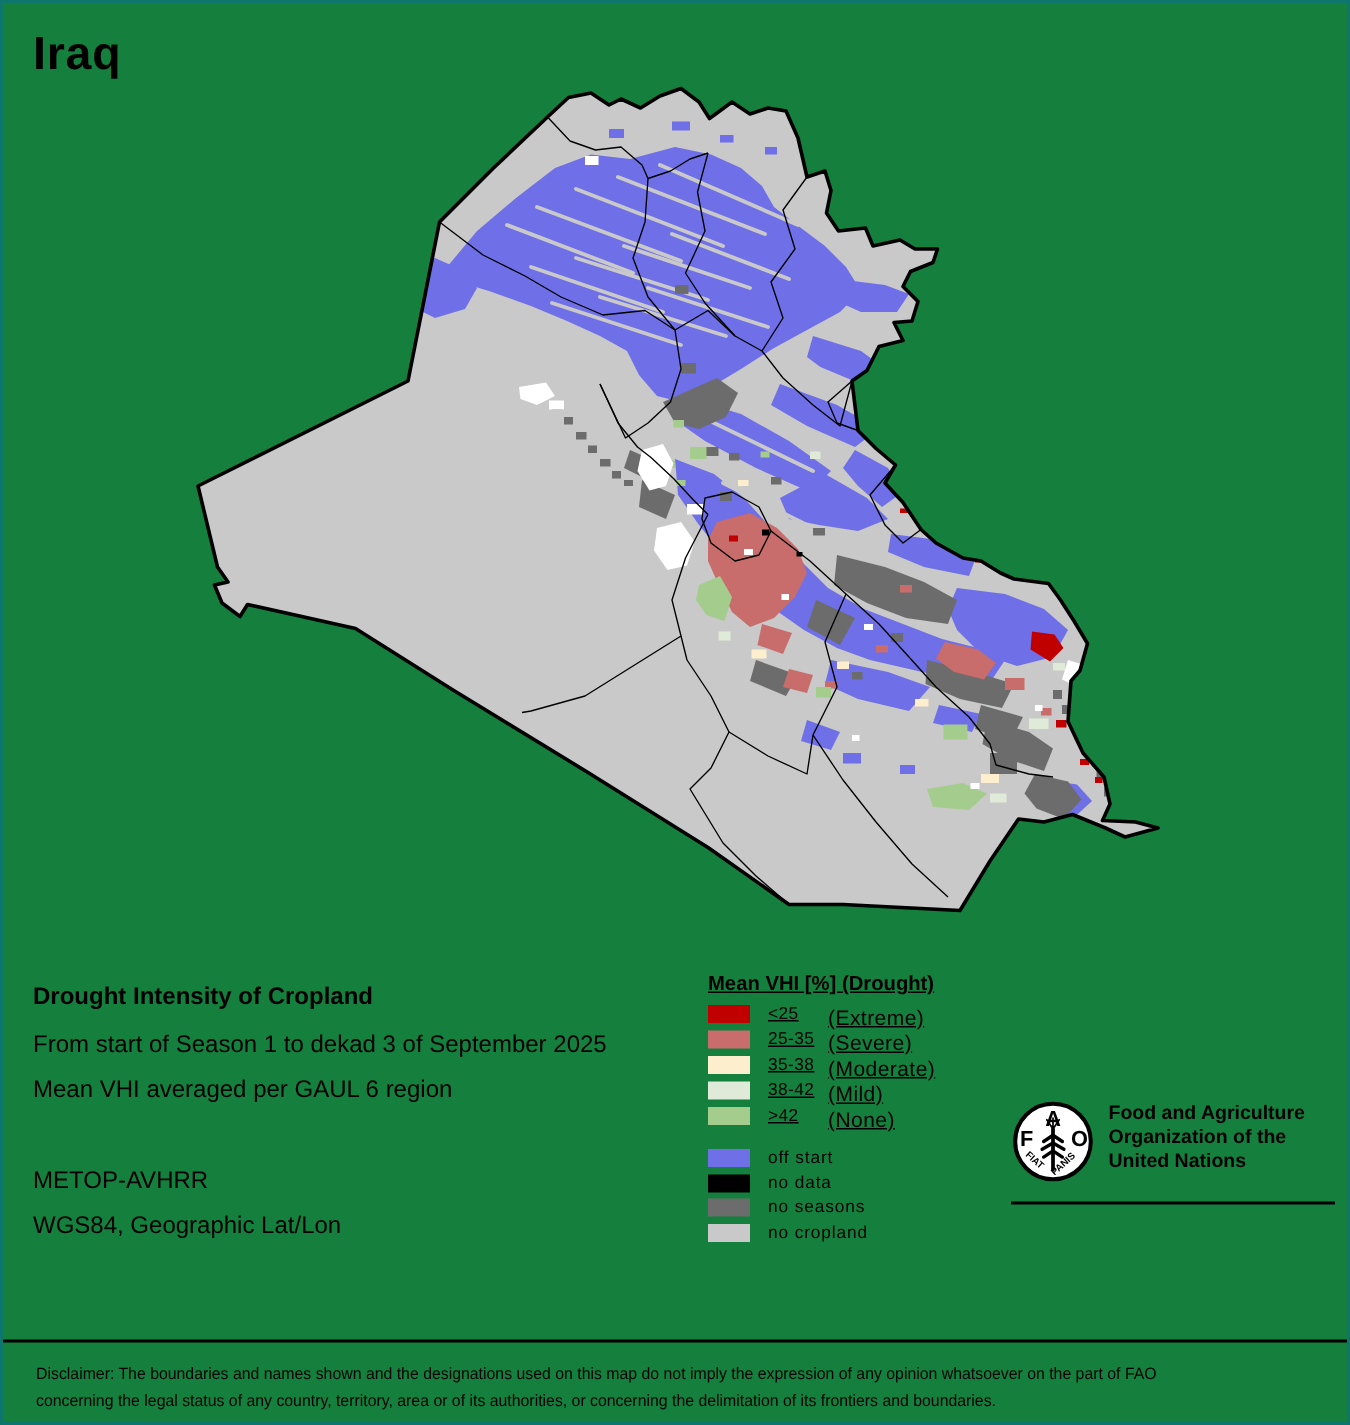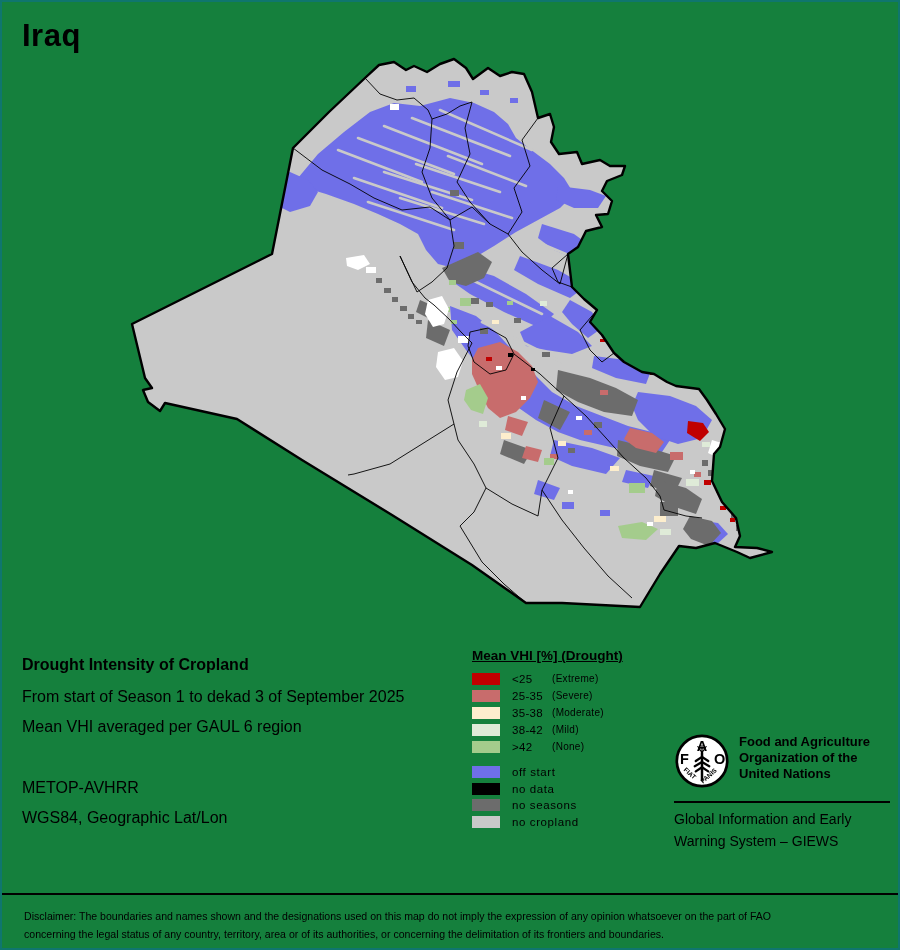--- a/index.html
+++ b/index.html
@@ -21,25 +21,25 @@
   .f-wht{fill:#ffffff;} .f-blk{fill:var(--no-data);}
   .streak{stroke:var(--no-cropland);stroke-width:2.6;fill:none;stroke-linecap:round;}
   
   .info{left:20px;font-size:16px;}
   #info-heading{top:654px;font-weight:bold;}
   #info-line1{top:686px;} #info-line2{top:716px;}
   #info-sensor{top:777px;text-align:center;} #info-proj{top:807px;}
   
   #legend{left:470px;top:646px;width:200px;}
   #legend-title{font-size:13.5px;font-weight:bold;text-decoration:underline;margin:0 0 7px 0;}
-  .lg-row{display:flex;align-items:center;height:17px;}
+  .lg-row{display:flex;height:17px;text-decoration:underline;}
   .lg-row2{display:flex;align-items:center;height:16.5px;}
   .swatch{width:28px;height:12px;margin-right:12px;flex:0 0 auto;}
   .lg-range{font-size:11.5px;letter-spacing:.3px;display:inline-block;min-width:40px;}
-  .lg-sev{font-size:10px;letter-spacing:.3px;}
+  .lg-sev{font-size:14px;letter-spacing:.3px;}
   .lg-label{font-size:11.5px;letter-spacing:.6px;}
   #legend-others{left:470px;top:762px;width:200px;}
   
   #fao-logo{left:672px;top:731px;}
   #fao-org{left:737px;top:732px;font-size:13px;font-weight:bold;line-height:16px;}
   #fao-divider{left:672px;top:799px;width:216px;border-top:2px solid #000;height:0;}
   #giews{left:672px;top:806px;font-size:14px;line-height:22px;}
   
   #disclaimer-sep{left:0;top:891px;width:900px;border-top:2px solid #000;height:0;}
   #disclaimer{left:22px;top:905px;width:866px;font-size:11px;line-height:18px;
@@ -318,24 +318,20 @@
     <text x="9" y="36" font-size="6.2" font-weight="bold" font-family="Liberation Sans, sans-serif" transform="rotate(42 9 36)">FIAT</text>
     <text x="28" y="49" font-size="6.2" font-weight="bold" font-family="Liberation Sans, sans-serif" transform="rotate(-42 28 49)">PANIS</text>
   </svg>
 
   <div id="fao-org" class="abs">
     <div>Food and Agriculture</div>
     <div>Organization of the</div>
     <div>United Nations</div>
   </div>
   <div id="fao-divider" class="abs"></div>
-  <div id="giews" class="abs">
-    <div>Global Information and Early</div>
-    <div>Warning System – GIEWS</div>
-  </div>
 
   <div id="disclaimer-sep" class="abs"></div>
   <div id="disclaimer" class="abs">
     <div>Disclaimer: The boundaries and names shown and the designations used on this map do not imply the expression of any opinion whatsoever on the part of FAO</div>
     <div>concerning the legal status of any country, territory, area or of its authorities, or concerning the delimitation of its frontiers and boundaries.</div>
   </div>
 
 </div>
 
 </body></html>

